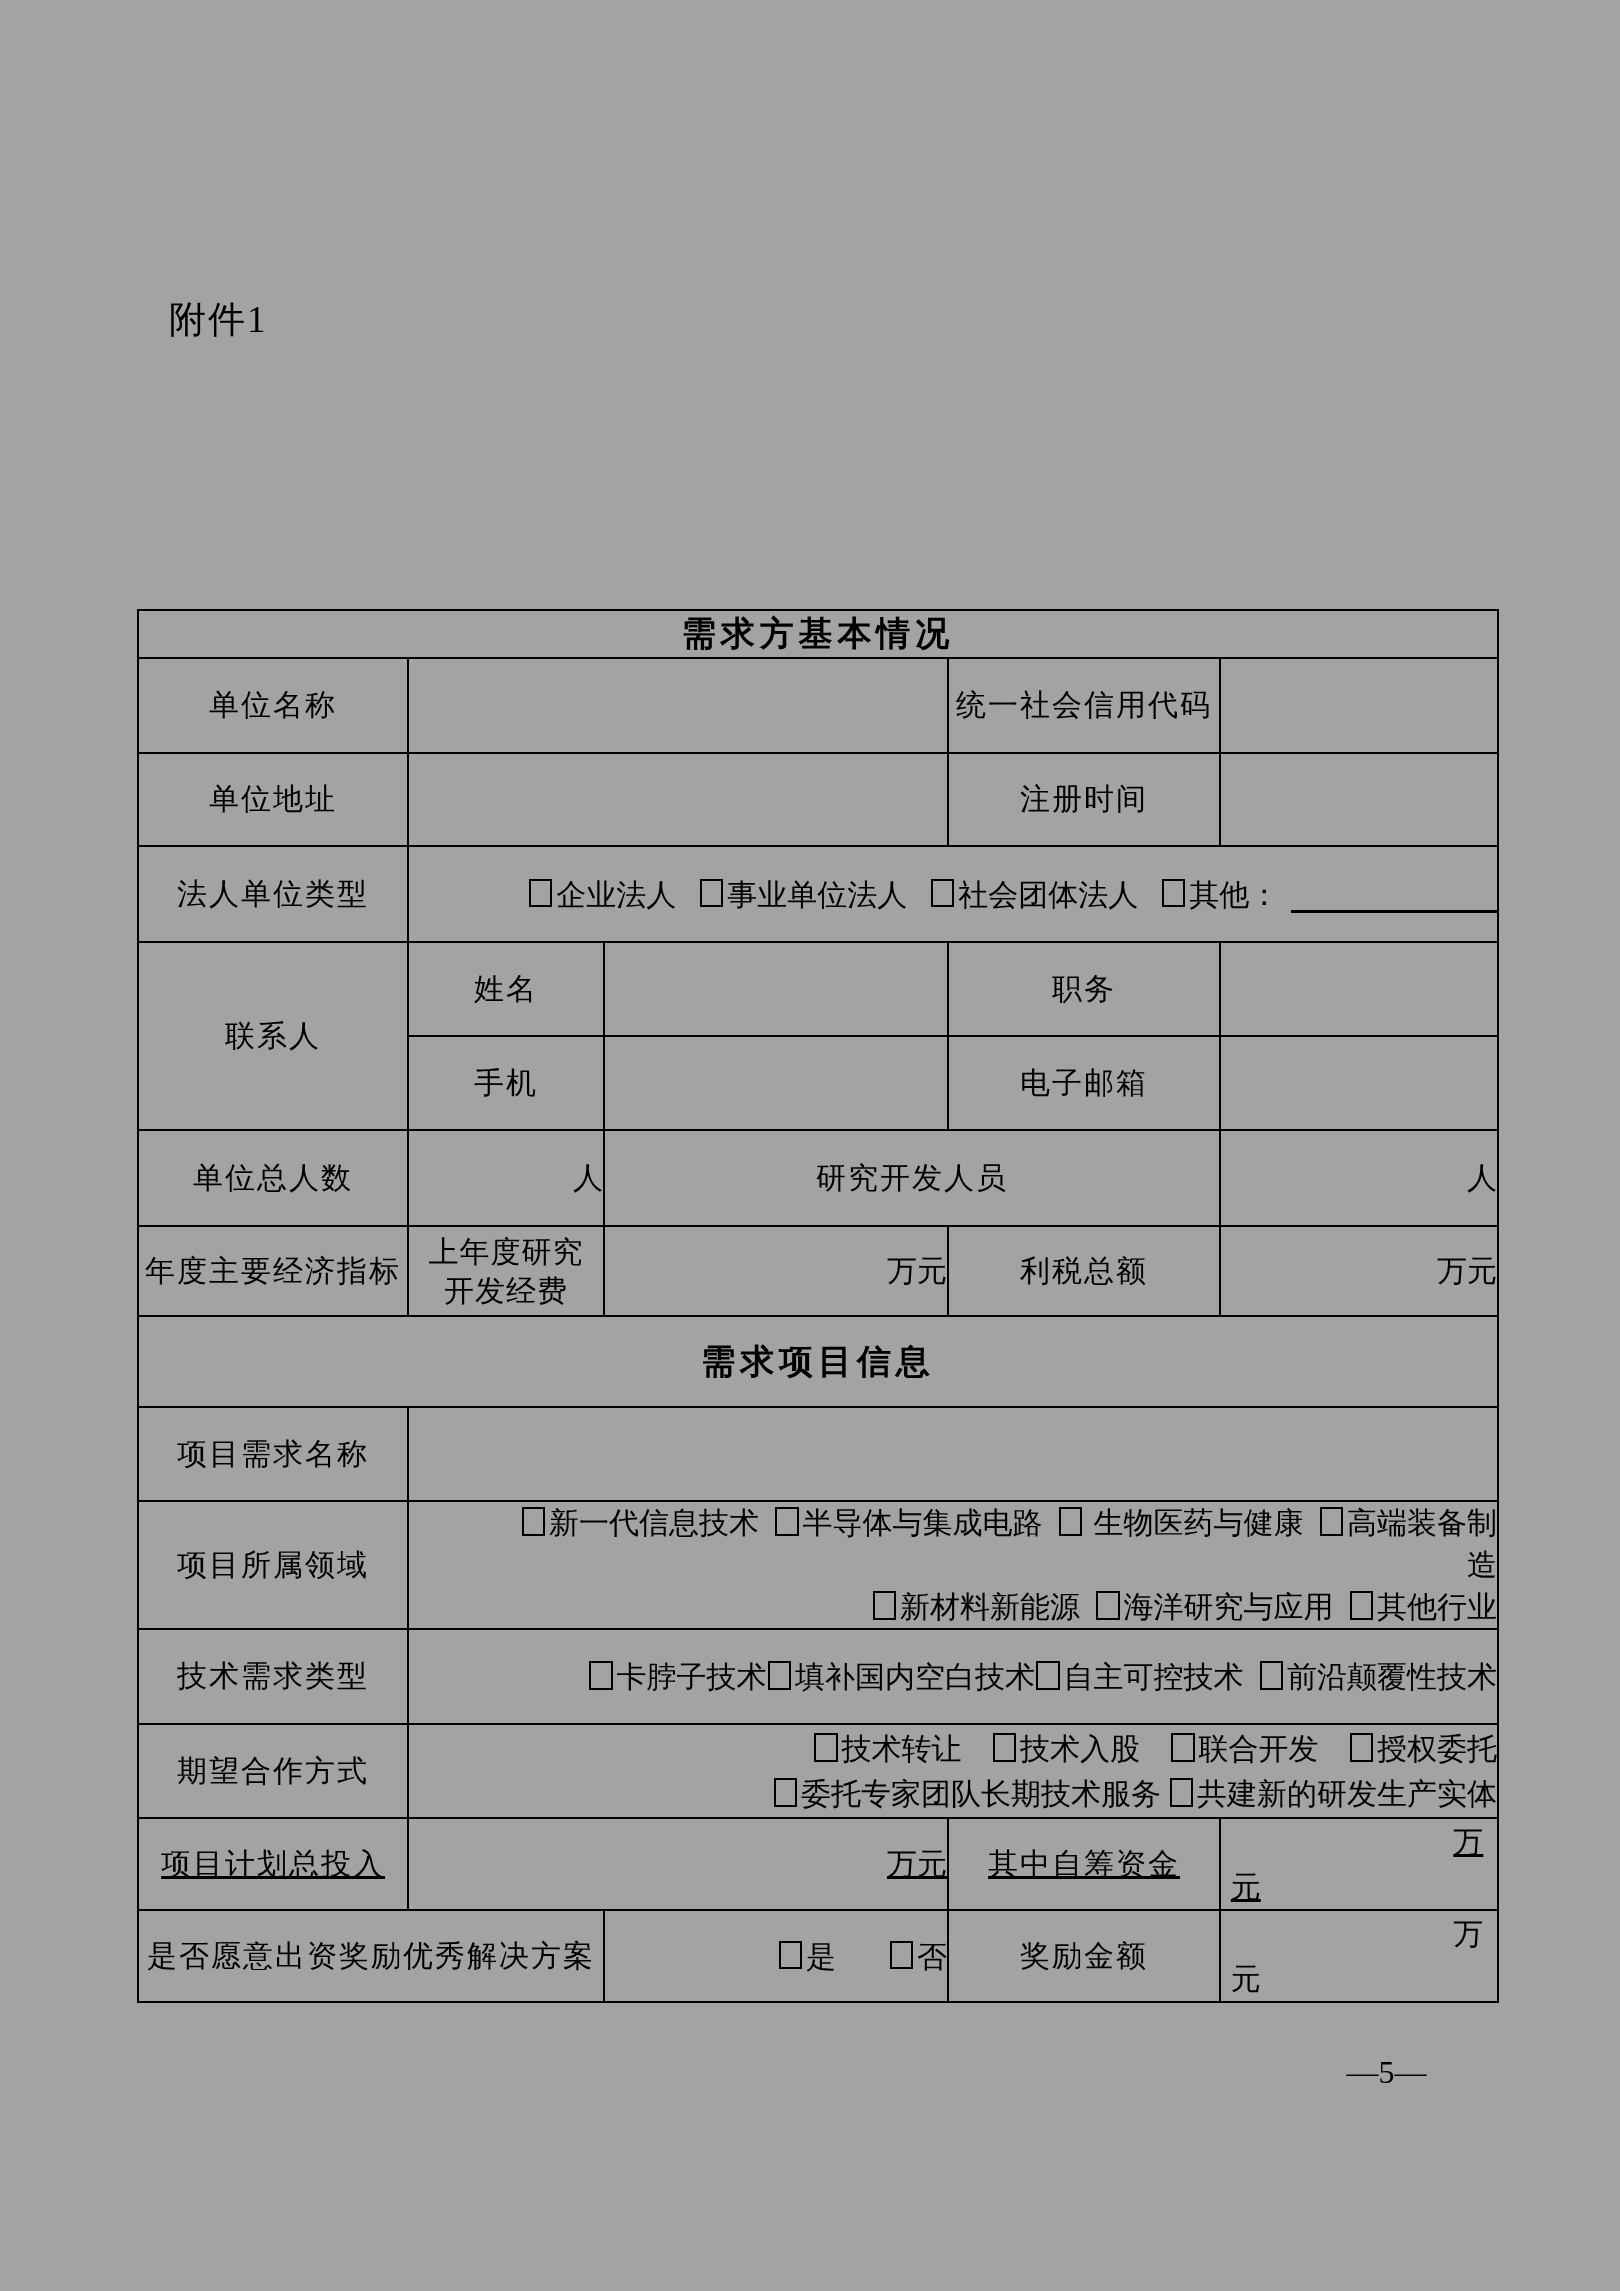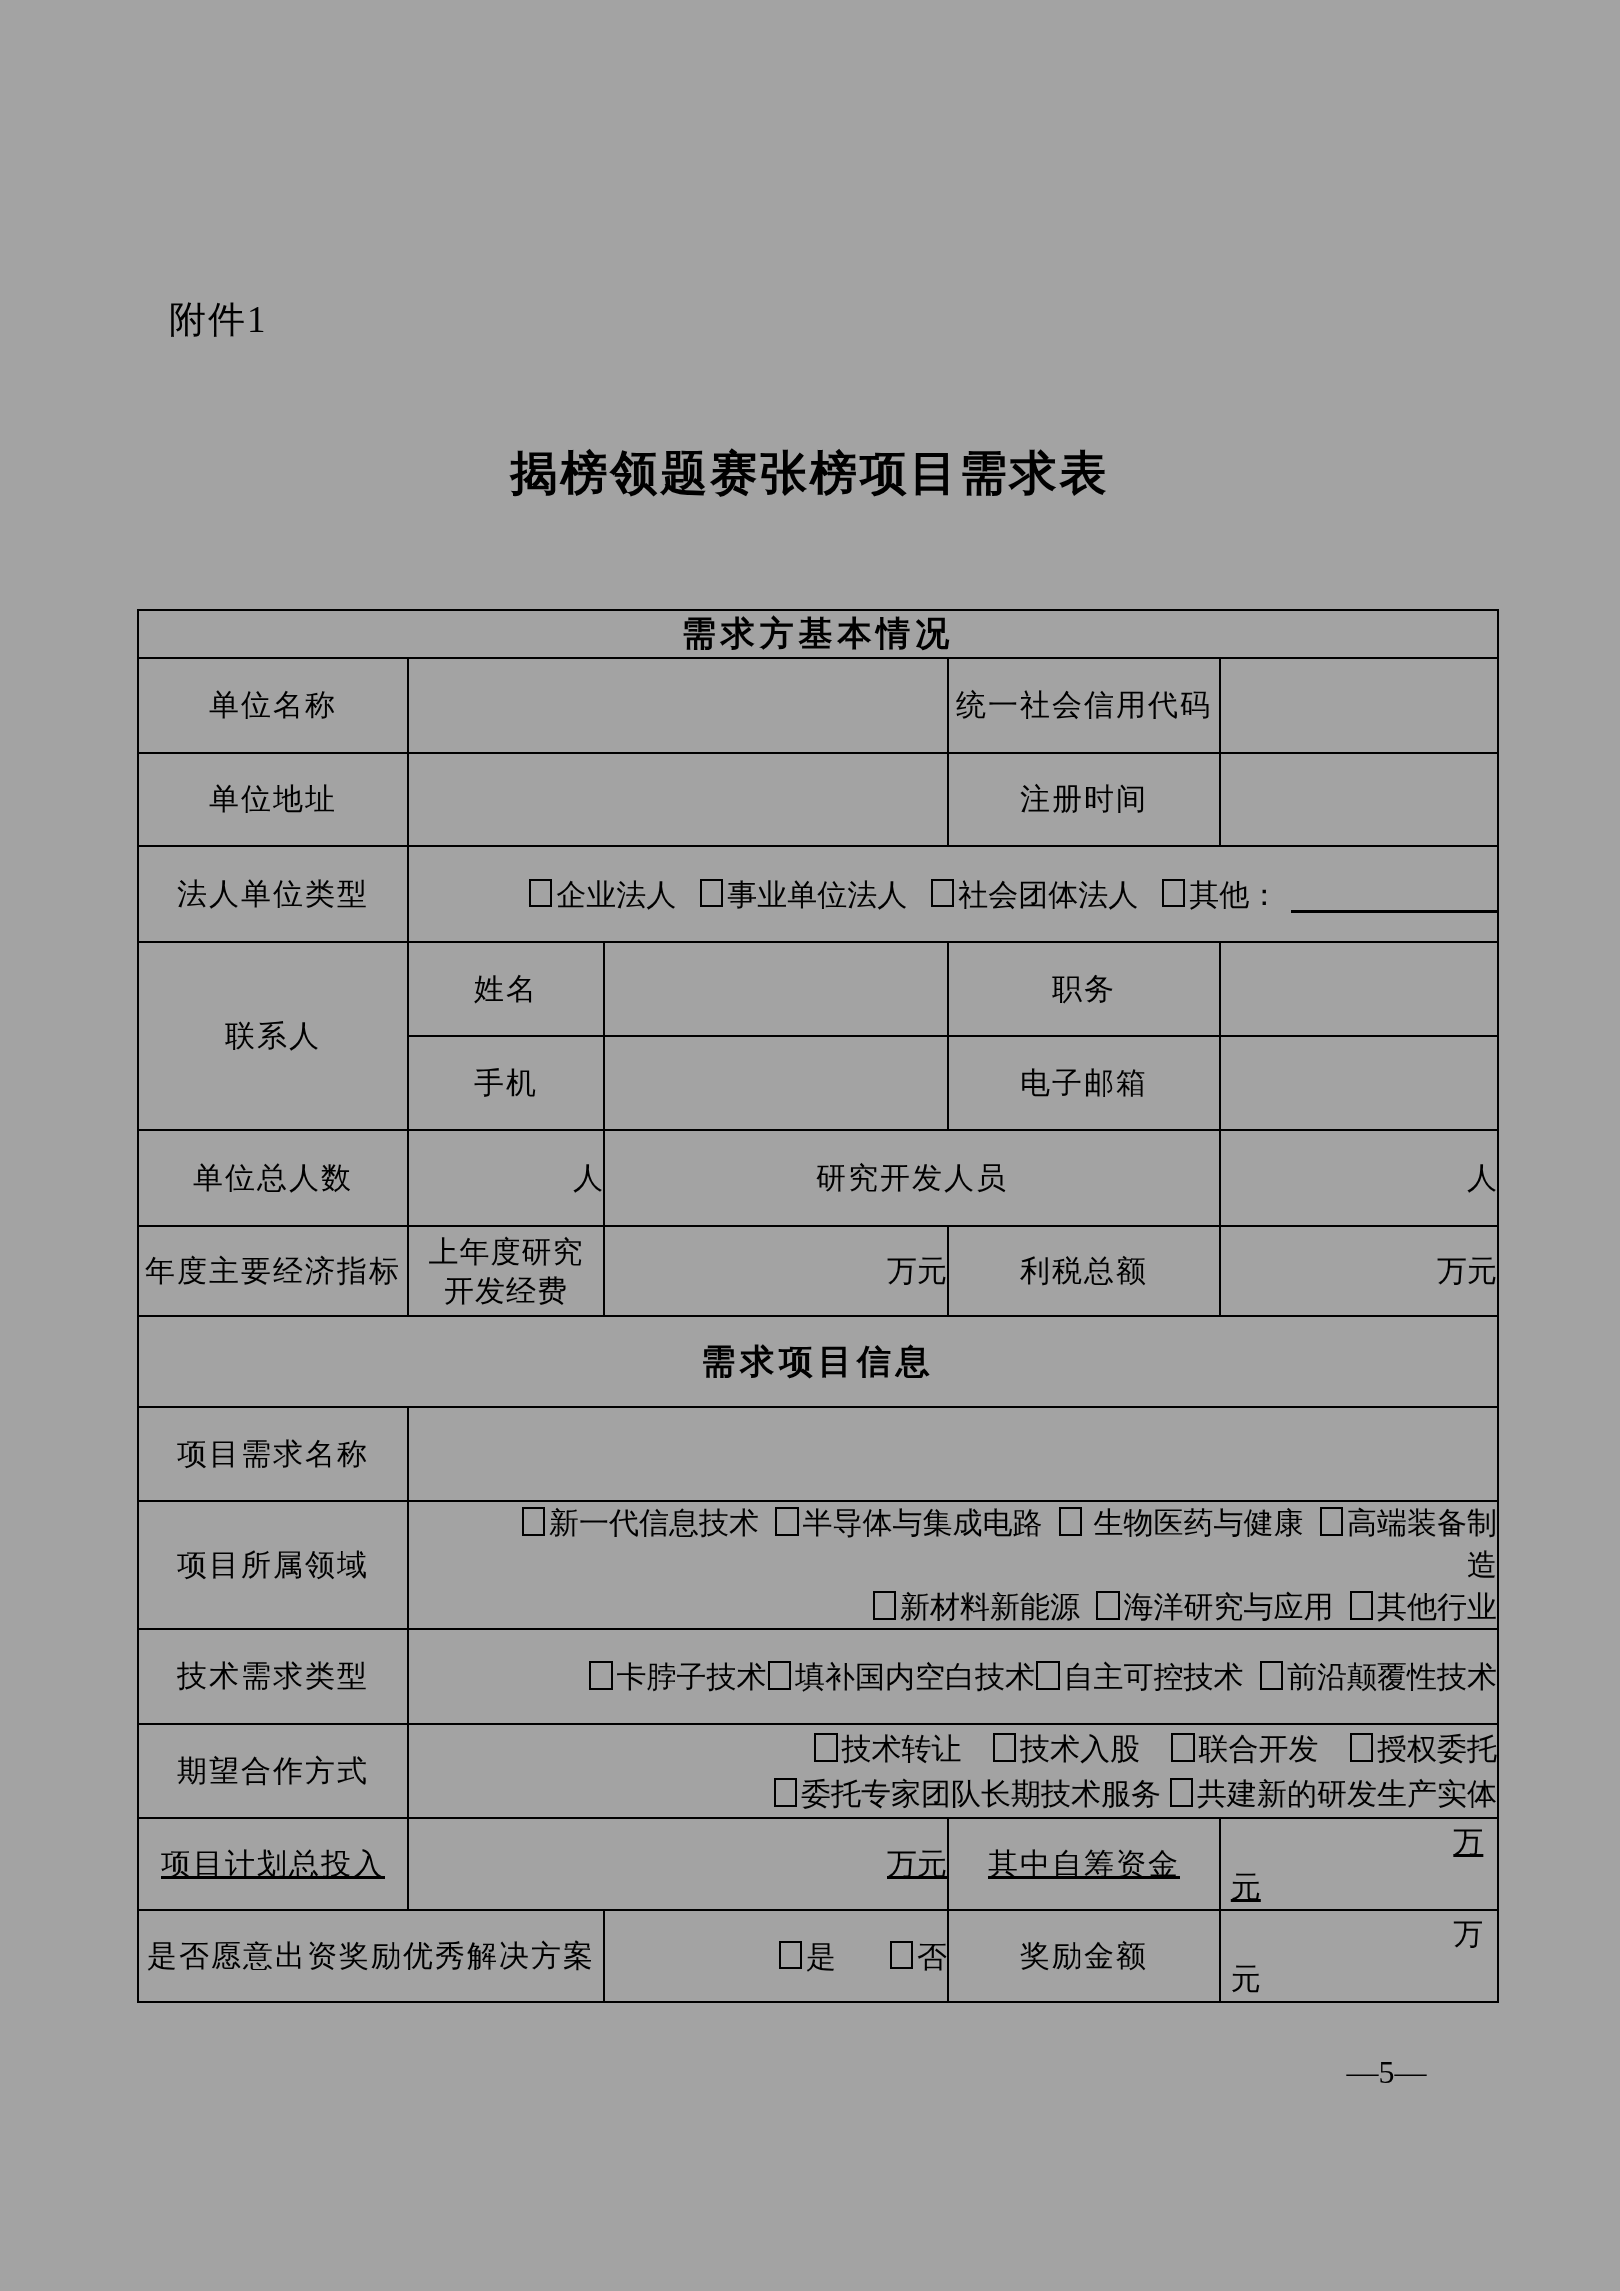--- a/index.html
+++ b/index.html
@@ -122,21 +122,20 @@
   tr.r15 { height: 92px; }
 </style>
 </head>
 <body>
 
 <div class="page">
 
   <div class="attachment">附件1</div>
 
   <div class="doc-title">
-    <div>揭榜领题赛张榜项目需求表</div>
   </div>
 
   <table class="form">
     <colgroup>
       <col style="width:270px">
       <col style="width:196px">
       <col style="width:344px">
       <col style="width:272px">
       <col style="width:278px">
     </colgroup>

